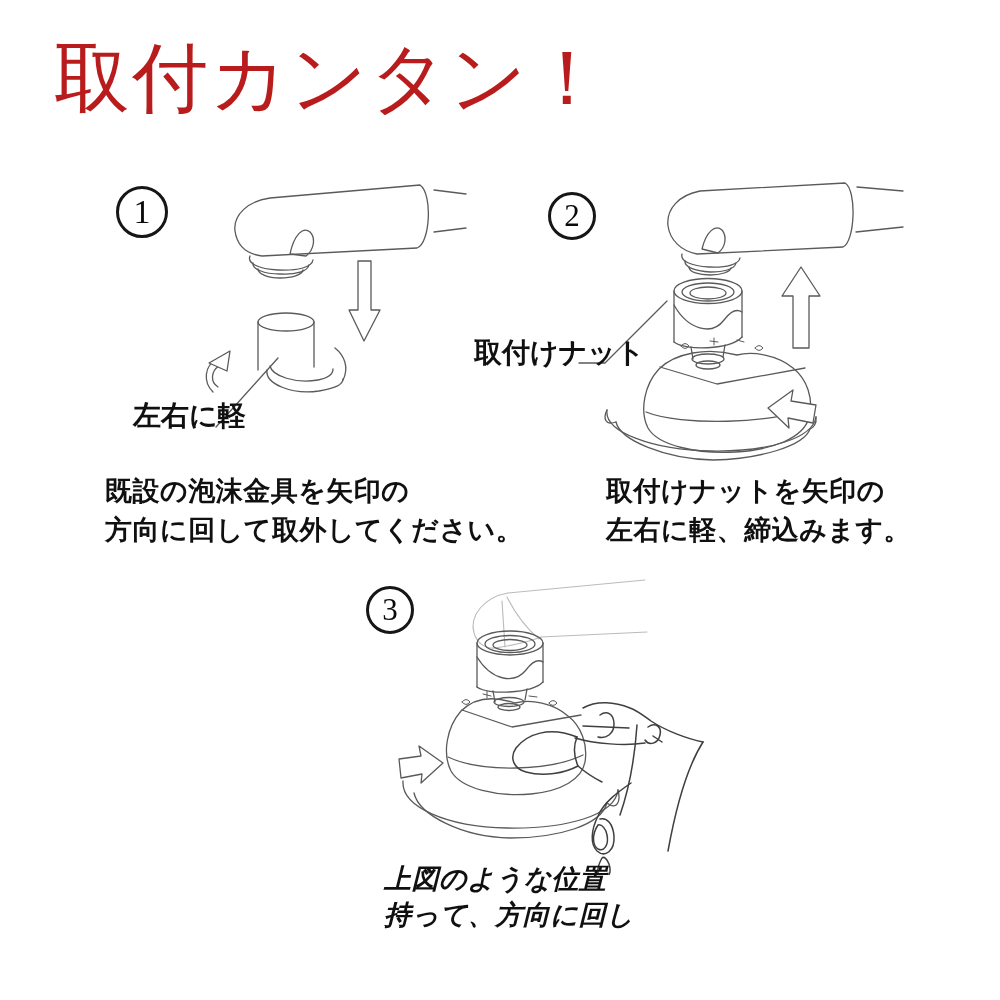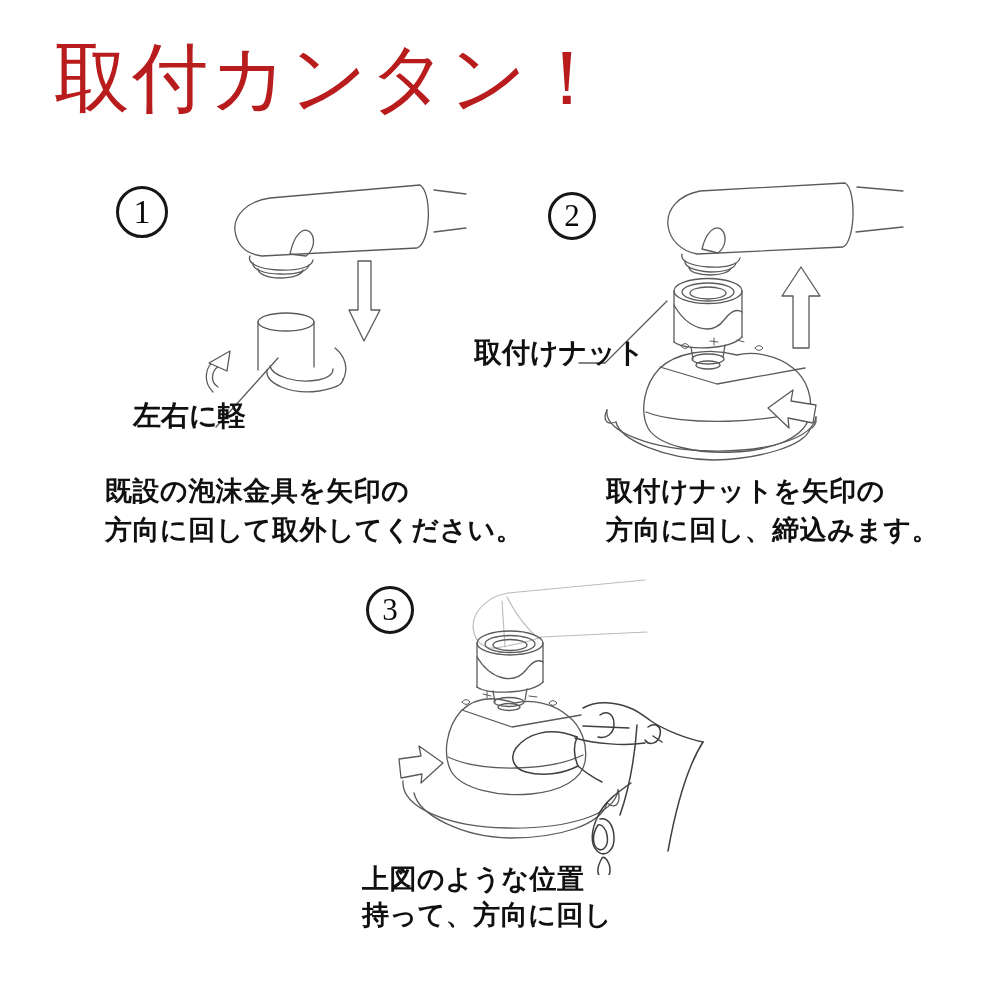--- a/index.html
+++ b/index.html
@@ -11,21 +11,21 @@
   .badge{position:absolute;border:3px solid #161616;border-radius:50%;
          display:flex;align-items:center;justify-content:center;
          font-family:"Liberation Serif","DejaVu Serif",serif;color:#0a0a0a;background:#fff;}
   .badge-1{left:116px;top:186px;width:46px;height:46px;font-size:34px;}
   .badge-2{left:548px;top:192px;width:42px;height:42px;font-size:31px;}
   .badge-3{left:366px;top:586px;width:42px;height:42px;font-size:31px;}
   .caption{position:absolute;font-size:27px;font-weight:600;letter-spacing:.5px;
            line-height:39px;white-space:nowrap;color:#101010;}
   .caption-1{left:105px;top:472px;}
   .caption-2{left:570px;top:472px;margin-left:36px;}
-  .caption-3{left:362px;top:861px;line-height:36px;}
+  .caption-3{left:384px;top:861px;line-height:36px;font-style:italic;}
   .part-label{position:absolute;font-size:28px;font-weight:600;white-space:nowrap;color:#101010;}
   .part-label-1{left:133px;top:397px;}
   .part-label-2{left:474px;top:334px;}
   .illus{position:absolute;}
   .illus path,.illus ellipse,.illus line,.illus polyline{vector-effect:non-scaling-stroke;}
 </style>
 </head>
 <body>
 
 <div class="sheet">
@@ -121,21 +121,21 @@
     <path d="M 124,193 L 150,193 L 212,131"></path>
   </svg>
   <div class="part-label part-label-2">取付けナット</div>
 
   <div class="caption caption-1">
     <div>既設の泡沫金具を矢印の</div>
     <div>方向に回して取外してください。</div>
   </div>
   <div class="caption caption-2">
     <div>取付けナットを矢印の</div>
-    <div>方向に回し、締込みます。</div>
+    <div>左右に軽、締込みます。</div>
   </div>
 
   <svg class="illus" style="left:335px;top:575px" width="400" height="300" viewBox="0 0 400 300" fill="none" stroke="#5a5a5a" stroke-width="1.3" stroke-linecap="round" stroke-linejoin="round">
     <g stroke="#bbbbbb" stroke-width="1.1">
       <path d="M 173,18 C 150,22 134,40 139,58 C 142,68 150,74 160,73"></path>
       <path d="M 173,18 L 310,5"></path>
       <path d="M 167,26 L 170,72"></path>
       <path d="M 160,73 C 180,70 196,66 206,62"></path>
       <path d="M 206,62 L 312,57"></path>
       <path d="M 172,22 C 180,38 190,52 204,64"></path>

